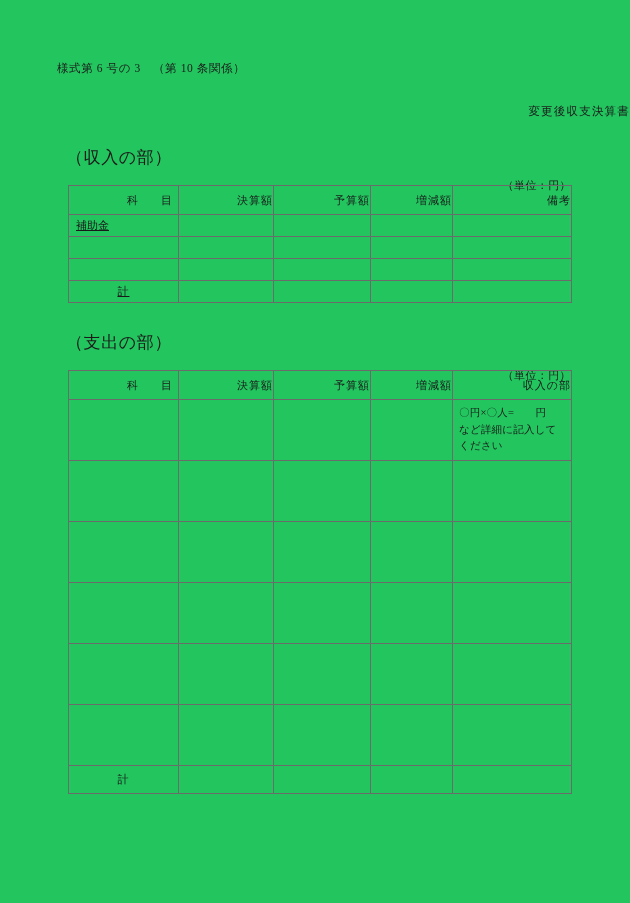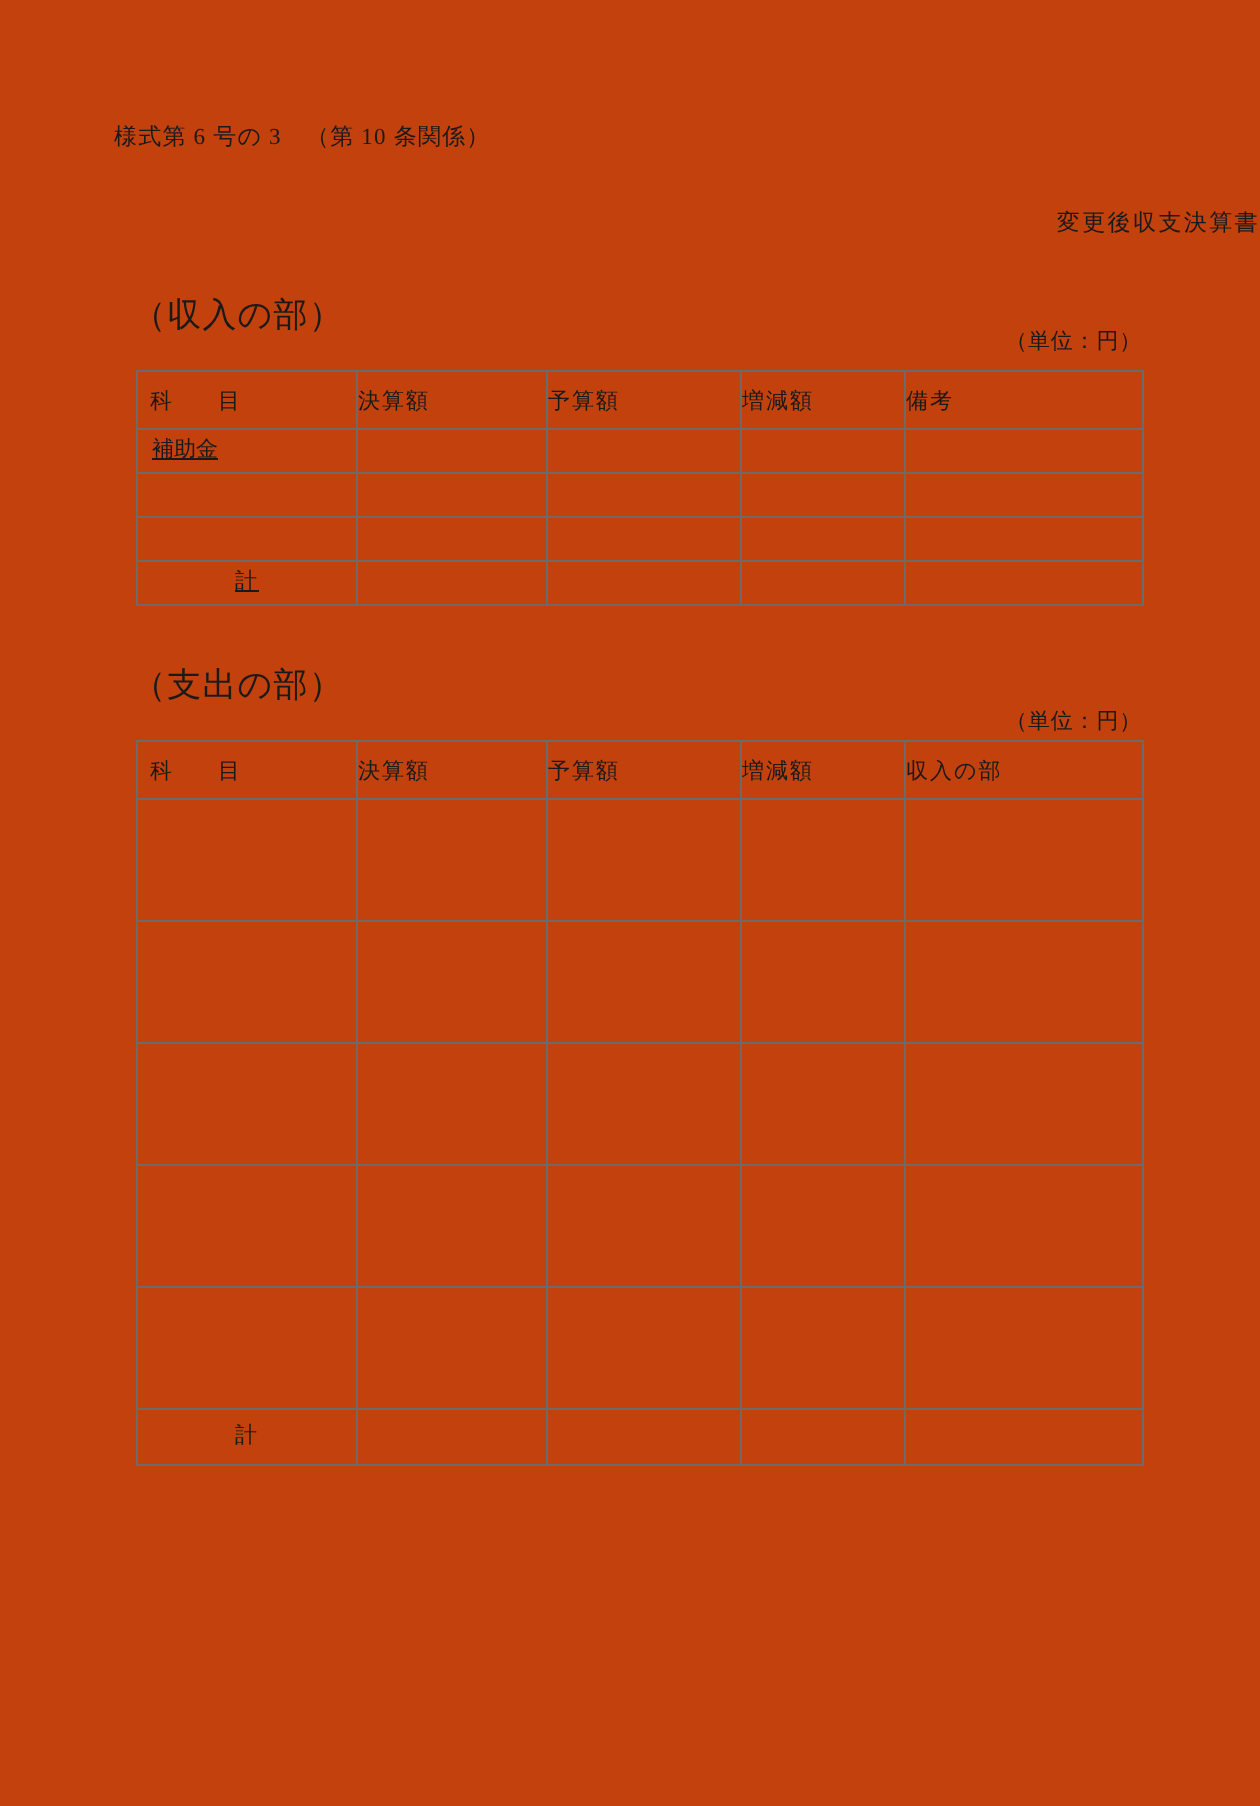--- a/index.html
+++ b/index.html
@@ -4,21 +4,21 @@
 <style>
   html, body {
     margin: 0;
     padding: 0;
     background: #ffffff;
   }
   .page {
     position: relative;
     width: 630px;
     height: 903px;
-    background: #c2410c;
+    background: #22c55e;
     font-family: "Liberation Serif", "DejaVu Serif", serif;
     color: #1a1a1a;
     overflow: hidden;
   }
 
   
   .form-no {
     position: absolute;
     left: 57px;
     top: 61px;
@@ -44,20 +44,21 @@
   }
   .section-label.income  { top: 146px; }
   .section-label.expense { top: 331px; text-align: right; }
 
   .unit-note {
     position: absolute;
     right: 59px;
     font-size: 11px;
     letter-spacing: 0.4px;
     white-space: nowrap;
+    margin-top: 15px;
   }
   .unit-note.income  { top: 163px; }
   .unit-note.expense { top: 353px; }
 
   
   .ledger {
     position: absolute;
     left: 68px;
     width: 503px;
     border-collapse: collapse;
@@ -76,21 +77,21 @@
 
   
   .col-item   { width: 110px; }
   .col-settle { width: 95px;  }
   .col-budget { width: 97px;  }
   .col-diff   { width: 82px;  }
   .col-note   { width: 119px; }
 
   .hrow th {
     height: 28px;
-    text-align: left;
+    text-align: right;
     vertical-align: middle;
     letter-spacing: 1px;
   }
   .hrow th.item-head { letter-spacing: 6px; text-indent: 6px; }
 
   
   .ledger.income td {
     height: 21px;
     text-decoration: underline;
   }
@@ -256,20 +257,41 @@
         <td class="tall">
             <span class="cell-pad"></span>
           </td>
         <td class="tall">
             <span class="cell-pad"></span>
           </td>
         <td class="tall">
             <span class="cell-pad"></span>
           </td>
         <td class="tall">
+          <span class="note-block">
+            <span>〇円×〇人=　　円</span>
+            <span>など詳細に記入して</span>
+            <span>ください</span>
+          </span>
+        </td>
+      </tr>
+      <tr>
+        <td class="tall">
+            <span class="cell-pad"></span>
+          </td>
+        <td class="tall">
+            <span class="cell-pad"></span>
+          </td>
+        <td class="tall">
+            <span class="cell-pad"></span>
+          </td>
+        <td class="tall">
+            <span class="cell-pad"></span>
+          </td>
+        <td class="tall">
             <span class="cell-pad"></span>
           </td>
       </tr>
       <tr>
         <td class="tall">
             <span class="cell-pad"></span>
           </td>
         <td class="tall">
             <span class="cell-pad"></span>
           </td>

